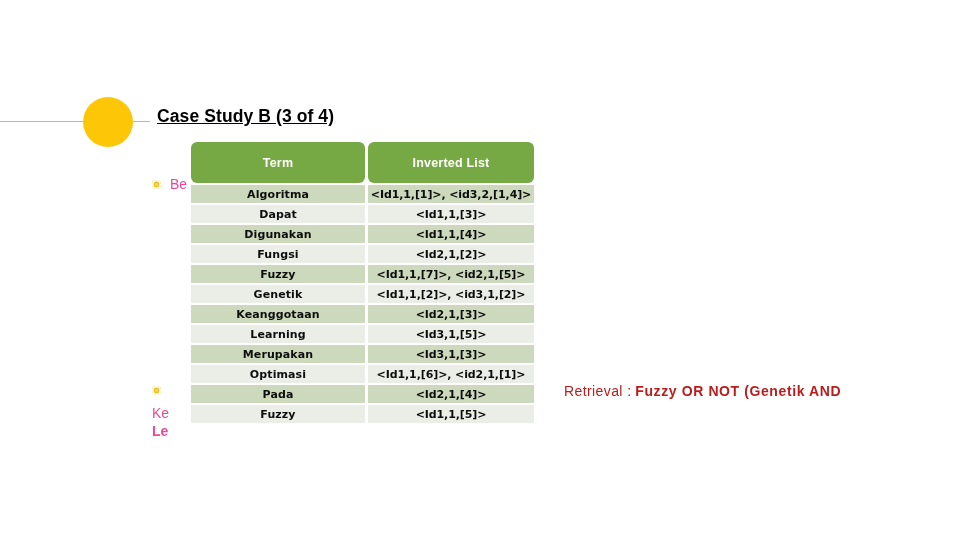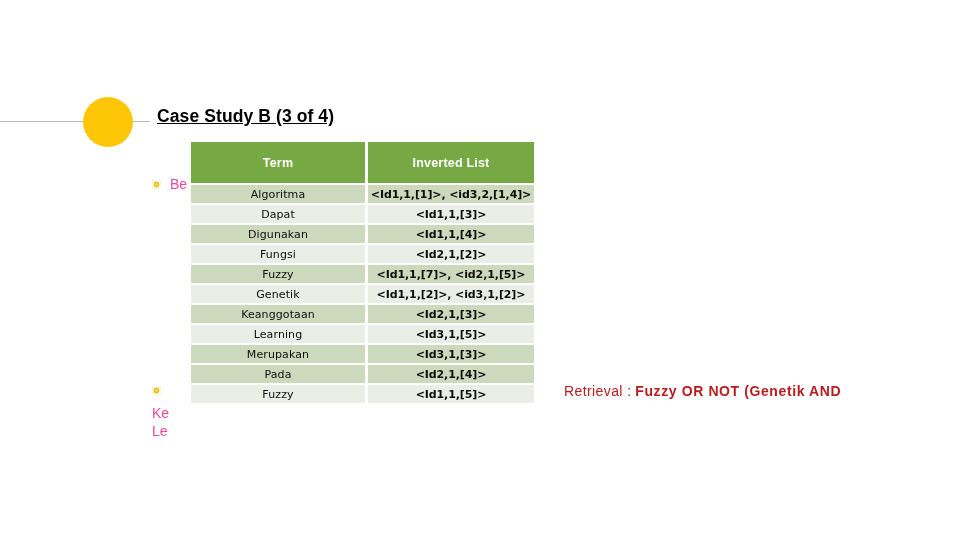--- a/index.html
+++ b/index.html
@@ -73,21 +73,21 @@
     width: 9px;
     height: 9px;
     margin-top: 5px;
     flex: 0 0 auto;
     border-radius: 50%;
     background: #fdd93d;
     box-shadow: inset 0 0 0 1.6px #ffffff, inset 0 0 0 3px #e6c22f;
   }
   .bullet-text { line-height: 1.32; }
   .bullet-text .line2 {
-    font-weight: normal;
+    font-weight: bold;
     display: block;
   }
 
   
   .retrieval {
     position: absolute;
     left: 564px;
     top: 383px;
     font-size: 14px;
     color: #b91c1c;
@@ -119,30 +119,31 @@
   .inv-table col.c-term { width: 174px; }
   .inv-table col.c-list { width: 166px; }
 
   .inv-table thead th {
     background: #76a843;
     color: #ffffff;
     font-size: 12.5px;
     font-weight: bold;
     height: 41px;
     letter-spacing: 0.2px;
+    border-radius: 6px;
   }
 
   .inv-table tbody td {
     height: 18px;
     font-size: 11px;
     color: #0d0d0d;
     font-family: "DejaVu Sans", sans-serif;
   }
   .inv-table tbody td.term {
-    font-weight: normal;
+    font-weight: bold;
     letter-spacing: 0.1px;
   }
   .inv-table tbody td.list {
     letter-spacing: -0.1px;
     font-weight: bold;
   }
   .inv-table tbody tr.odd td  { background: #ccd9bc; }
   .inv-table tbody tr.even td { background: #eaeee6; }
 </style>
 </head>
@@ -216,20 +217,24 @@
           <td class="list">&lt;Id2,1,[3]&gt;</td>
         </tr>
         <tr class="even">
           <td class="term">Learning</td>
           <td class="list">&lt;Id3,1,[5]&gt;</td>
         </tr>
         <tr class="odd">
           <td class="term">Merupakan</td>
           <td class="list">&lt;Id3,1,[3]&gt;</td>
         </tr>
+        <tr class="even">
+          <td class="term">Optimasi</td>
+          <td class="list">&lt;Id1,1,[6]&gt;, &lt;id2,1,[1]&gt;</td>
+        </tr>
         <tr class="odd">
           <td class="term">Pada</td>
           <td class="list">&lt;Id2,1,[4]&gt;</td>
         </tr>
         <tr class="even">
           <td class="term">Fuzzy</td>
           <td class="list">&lt;Id1,1,[5]&gt;</td>
         </tr>
       </tbody>
   </table>

